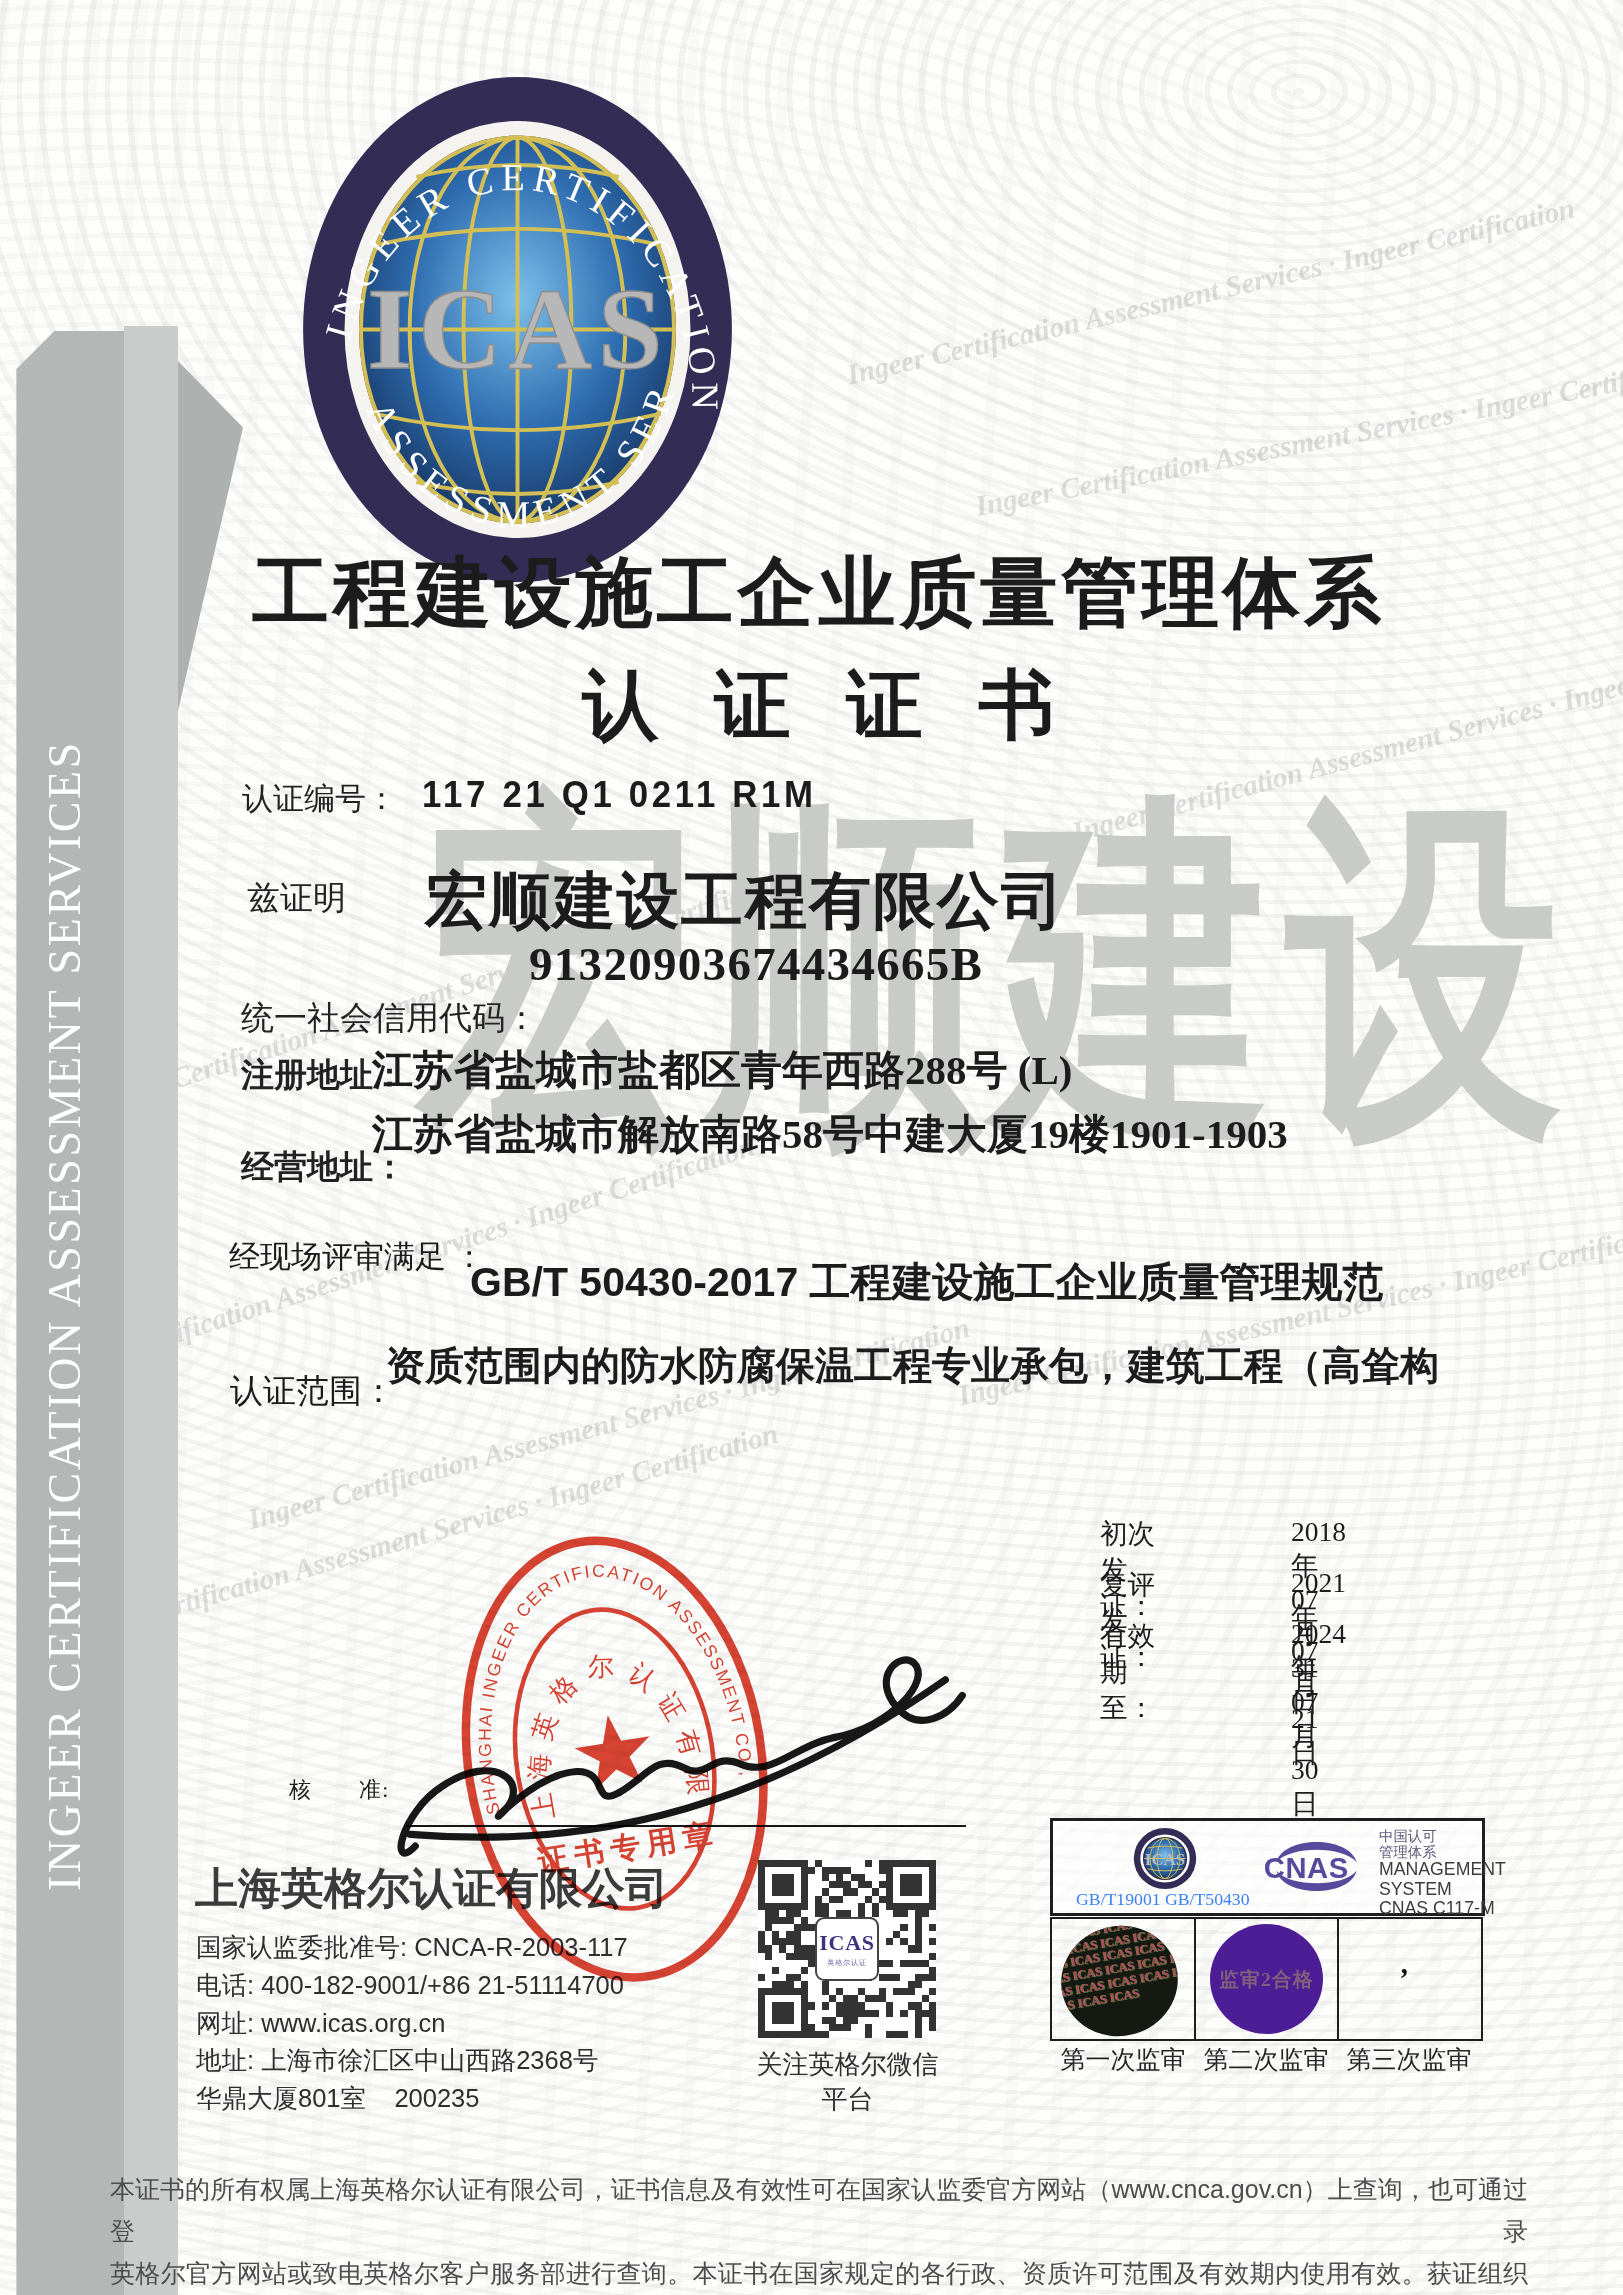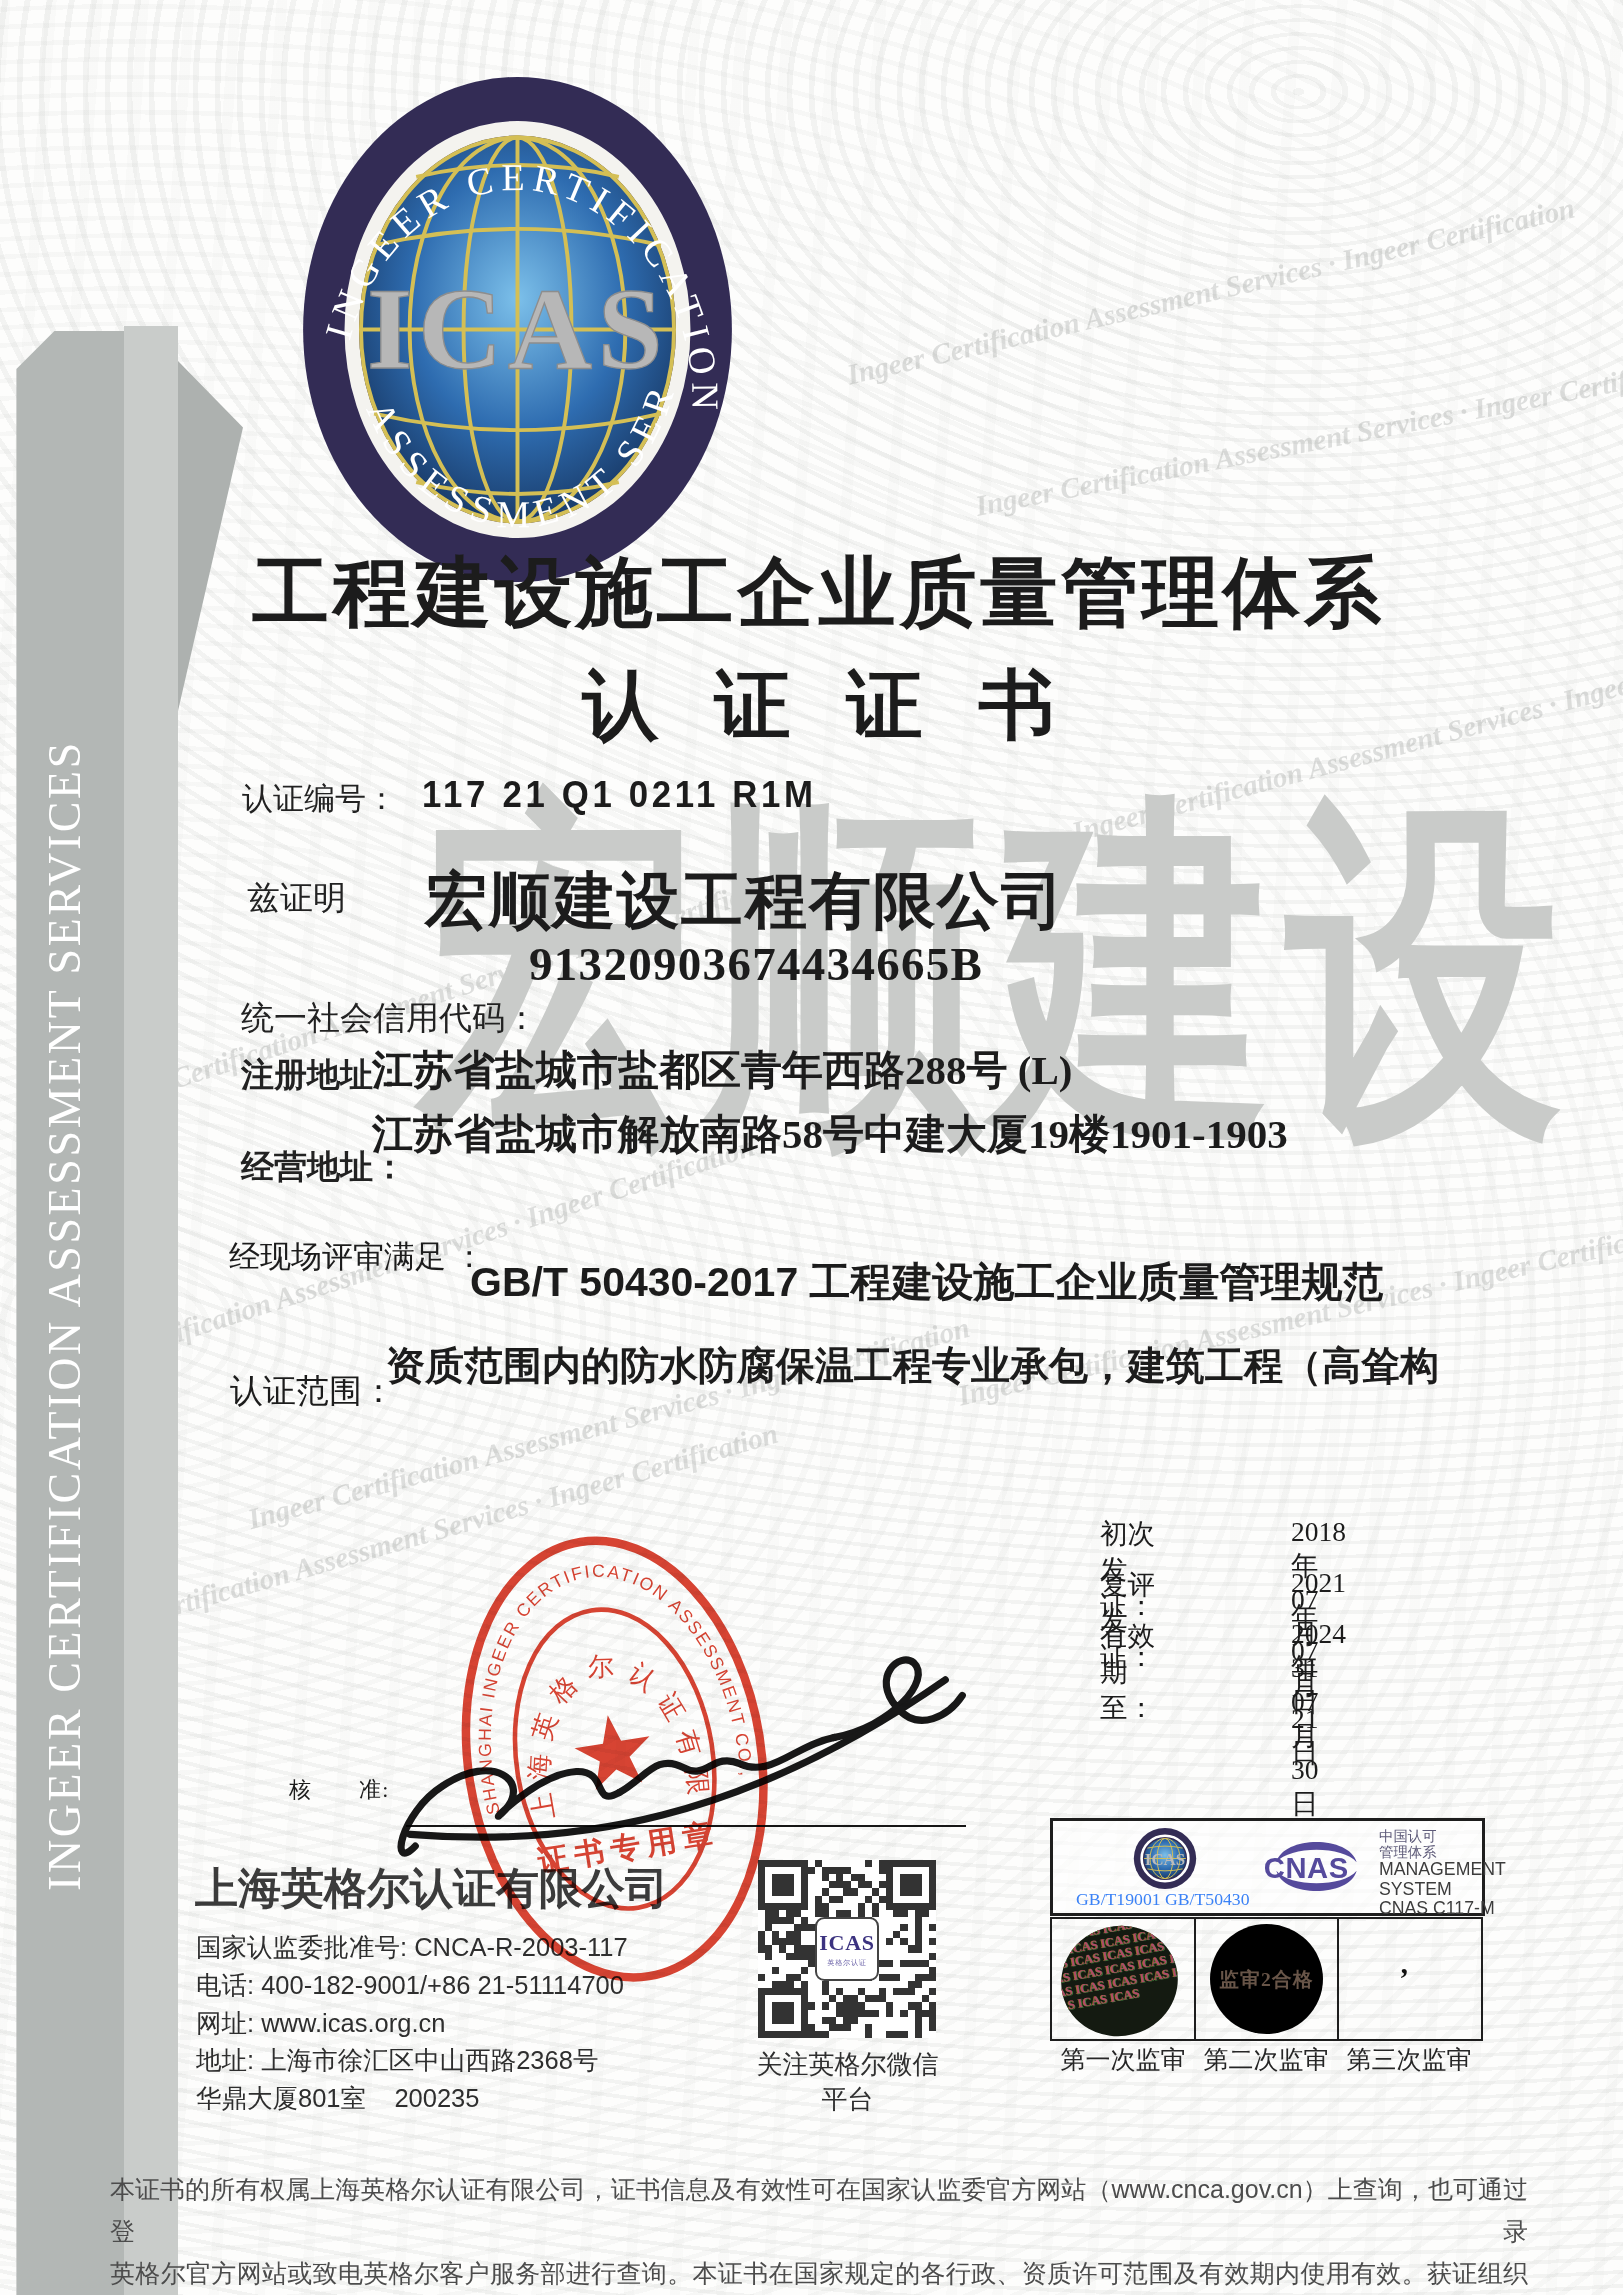--- a/index.html
+++ b/index.html
@@ -90,21 +90,21 @@
   .gbcap{position:absolute;left:11.8px;top:68px;width:196px;text-align:center;font-size:17.7px;color:#3b82f6;}
   .cnas-txt{position:absolute;left:326px;top:6.5px;font-family:"Liberation Sans",sans-serif;line-height:1.12;}
   .cnas-txt .s{font-size:14.4px;color:#5d5a78;}
   .cnas-txt .m{font-size:17.7px;color:#3c3c3c;}
   .sticker1{position:absolute;left:9.2px;top:6.5px;width:117px;height:110px;border-radius:50%;
         background:#141a11;transform:rotate(-14deg);overflow:hidden;}
   .sticker1 .pat{position:absolute;left:-13px;top:-3.9px;width:170px;font-size:12.4px;line-height:13.7px;
         font-weight:bold;color:#b5486a;text-shadow:0.7px 0.7px 0 #3f7a3a, -0.7px 0 0 #8a7a22;
         word-break:break-all;transform:rotate(4deg);}
   .sticker2{position:absolute;left:14.4px;top:5.2px;width:113px;height:110px;border-radius:50%;
-        background:#000000;display:flex;align-items:center;justify-content:center;}
+        background:#4c1d95;display:flex;align-items:center;justify-content:center;}
   .sticker2 .t{font-size:19.6px;color:rgba(160,130,110,.65);font-weight:bold;letter-spacing:1.3px;}
   .mark3{position:absolute;left:60px;top:43px;font-size:29px;font-weight:bold;color:#111;}
   .auditlbl{position:absolute;top:2043px;width:144px;text-align:center;font-size:25px;color:#262626;
         font-family:"Liberation Sans",sans-serif;z-index:5;}
 
   .footer{left:110px;top:2168px;width:1418px;font-size:25px;line-height:42px;color:#4c4c4c;
         font-family:"Liberation Sans","DejaVu Sans",sans-serif;z-index:5;}
   .footer .ln{display:block;}
   .footer .just{text-align:justify;text-align-last:justify;}
 

